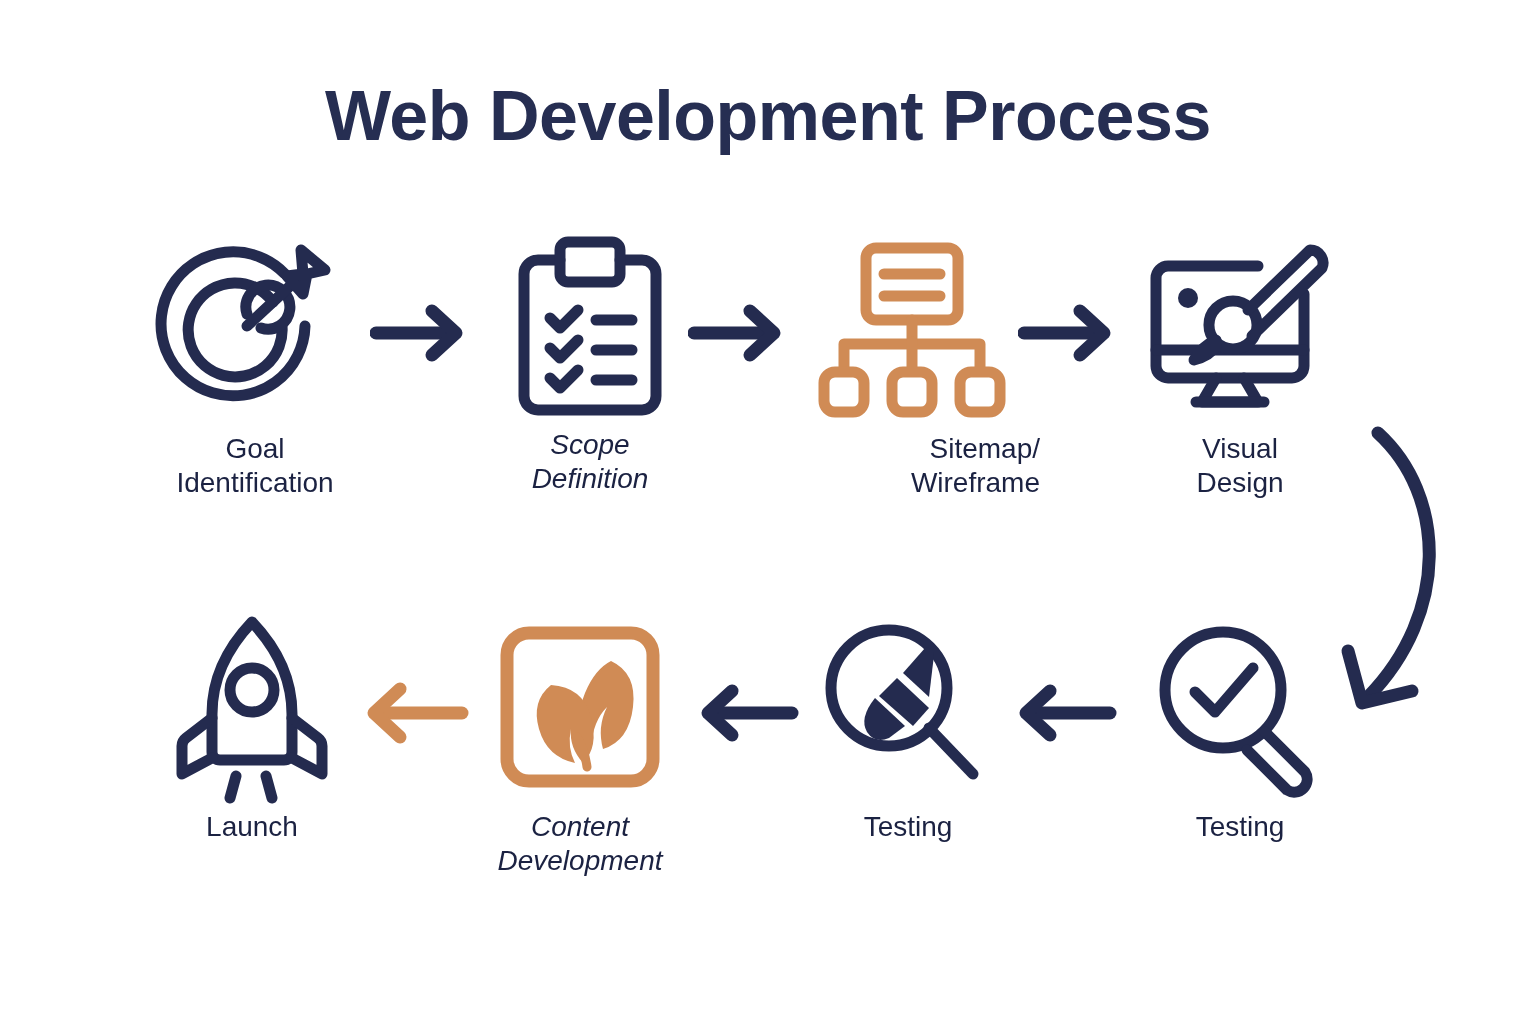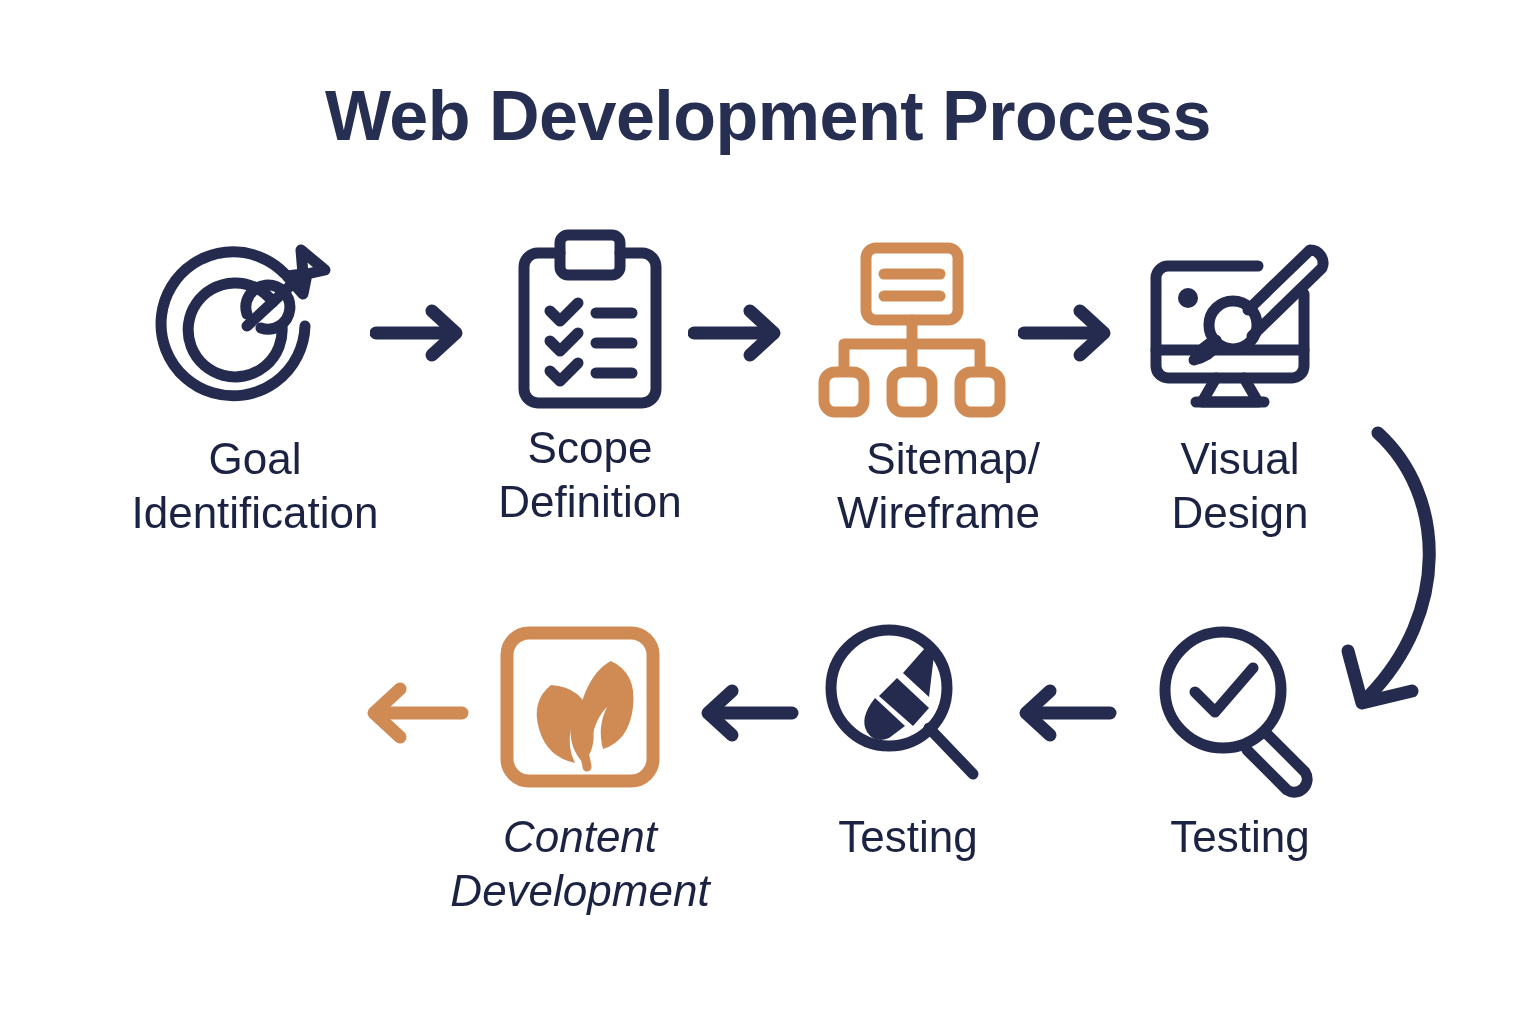--- a/index.html
+++ b/index.html
@@ -43,30 +43,30 @@
     text-align: center;
   }
   .step .icon-wrap {
     height: 190px;
     display: flex;
     align-items: center;
     justify-content: center;
   }
   .step .label {
     margin-top: 6px;
-    font-size: 44px;
+    font-size: 28px;
     line-height: 1.22;
     color: #1B2242;
     white-space: pre-line;
     font-family: "Liberation Sans", sans-serif;
   }
 
   
   #step-goal      { left: 125px;  top: 236px; }
-  #step-scope     { left: 460px;  top: 225px; }
+  #step-scope     { left: 460px;  top: 232px; font-style: italic; }
   #step-sitemap   { left: 780px;  top: 236px; text-align: right; }
   #step-visual    { left: 1110px; top: 236px; }
 
   
   #step-launch    { left: 122px;  top: 614px; }
   #step-content   { left: 450px;  top: 614px; font-style: italic; }
   #step-testing2  { left: 778px;  top: 614px; }
   #step-testing1  { left: 1110px; top: 614px; }
 
   
@@ -196,20 +196,35 @@
         <rect x="22" y="14" width="146" height="148" rx="22" stroke="#D08B55" stroke-width="13" fill="none"></rect>
         <path d="M126 42 q26 12 22 46 q-4 34 -30 42 q-6 -22 4 -42 q-14 14 -16 40 q-18 -26 -6 -54 q10 -24 26 -32 Z" fill="#D08B55"></path>
         <path d="M66 66 q32 2 40 32 q8 30 -8 46 q-14 -16 -12 -34 q-4 18 4 34 q-28 -6 -36 -34 q-8 -28 12 -44 Z" fill="#D08B55"></path>
         <path d="M92 118 q8 14 10 30" stroke="#D08B55" stroke-width="9" stroke-linecap="round" fill="none"></path>
       </svg>
     </div>
     <div class="label">Content
 Development</div>
   </div>
 
+  <div class="step" id="step-launch">
+    <div class="icon-wrap">
+      <svg width="180" height="190" viewBox="0 0 180 190" fill="none" aria-hidden="true">
+        <g stroke="#242B4F" stroke-width="11" stroke-linecap="round" stroke-linejoin="round" fill="none">
+          <path d="M90 8 q40 42 40 92 v38 a8 8 0 0 1 -8 8 H58 a8 8 0 0 1 -8 -8 v-38 q0 -50 40 -92 Z"></path>
+          <circle cx="90" cy="76" r="22"></circle>
+          <path d="M50 104 L24 124 a10 10 0 0 0 -4 8 v28 l30 -16"></path>
+          <path d="M130 104 L156 124 a10 10 0 0 1 4 8 v28 l-30 -16"></path>
+          <path d="M74 162 L68 184"></path>
+          <path d="M104 162 L110 184"></path>
+        </g>
+      </svg>
+    </div>
+    <div class="label">Launch</div>
+  </div>
 
   <svg class="arrow" id="arrow-1" width="100" height="70" viewBox="0 0 100 70">
     <g stroke="#242B4F" stroke-width="13" stroke-linecap="round" stroke-linejoin="round" fill="none">
       <path d="M6 35 H84"></path>
       <path d="M62 13 L86 35 L62 57"></path>
     </g>
   </svg>
 
   <svg class="arrow" id="arrow-2" width="100" height="70" viewBox="0 0 100 70">
     <g stroke="#242B4F" stroke-width="13" stroke-linecap="round" stroke-linejoin="round" fill="none">

